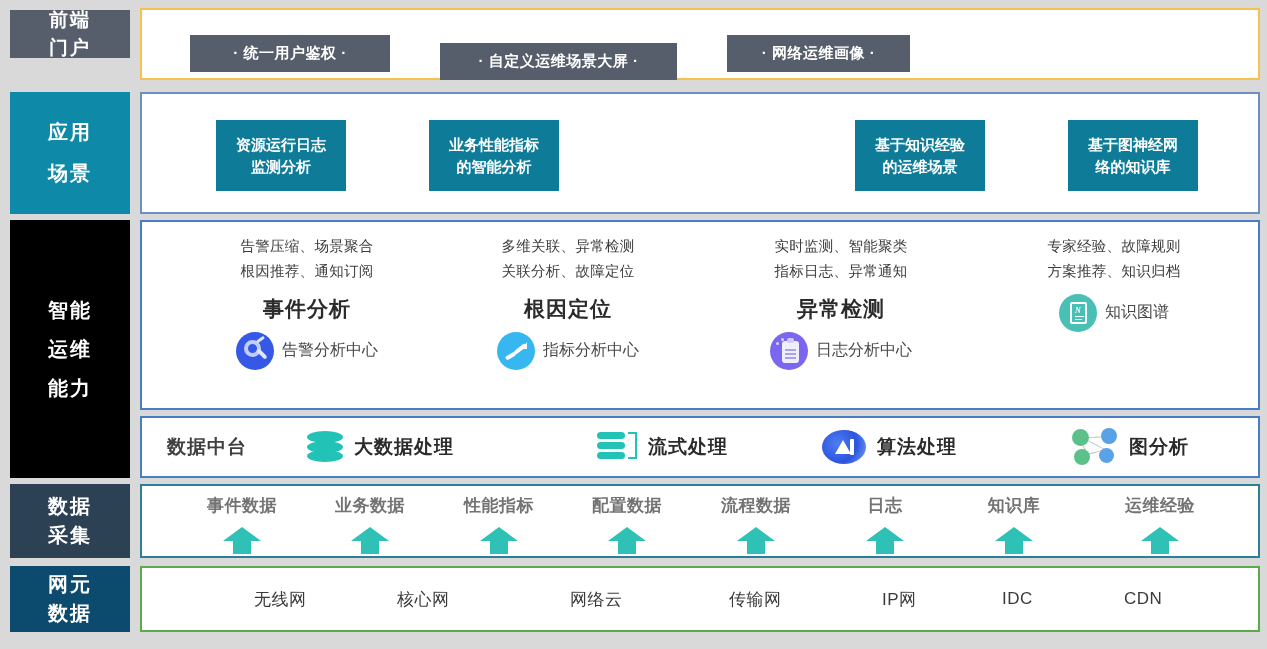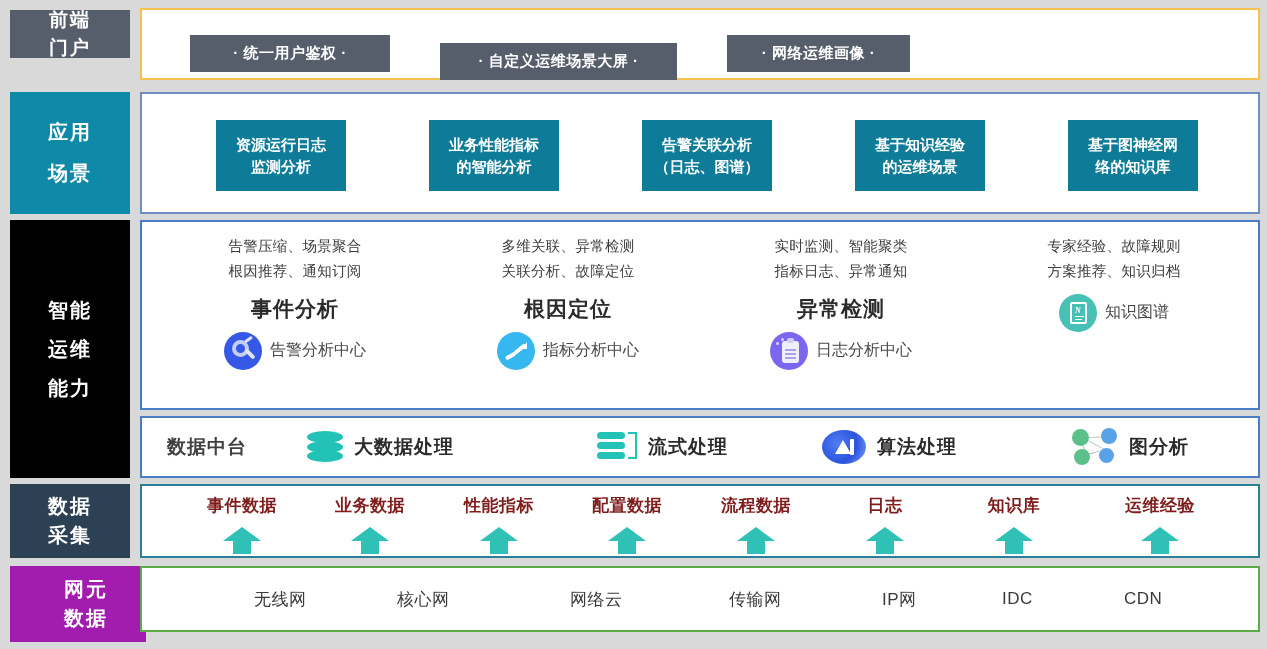--- a/index.html
+++ b/index.html
@@ -131,21 +131,21 @@
   .ic-graph{width:46px;height:40px;position:relative;flex:0 0 46px;}
   .ic-graph i{position:absolute;border-radius:50%;}
   .ic-graph .g-a{left:0;top:2px;width:17px;height:17px;background:#5cc08b;}
   .ic-graph .g-b{left:2px;top:22px;width:16px;height:16px;background:#5cc08b;}
   .ic-graph .g-c{left:29px;top:1px;width:16px;height:16px;background:#5aa2e8;}
   .ic-graph .g-d{left:27px;top:21px;width:15px;height:15px;background:#5aa2e8;}
   .ic-graph .ln{position:absolute;background:#b9bec6;height:1px;transform-origin:0 0;}
 
   
   .dc-col{position:absolute;top:8px;width:120px;text-align:center;}
-  .dc-label{font-size:17px;font-weight:bold;color:#7f1d1d;letter-spacing:.5px;}
+  .dc-label{font-size:17px;font-weight:bold;color:#737373;letter-spacing:.5px;}
   .arrow-up{
     margin:10px auto 0;width:38px;height:27px;position:relative;}
   .arrow-up .head{
     position:absolute;left:0;top:0;width:0;height:0;
     border-left:19px solid transparent;border-right:19px solid transparent;
     border-bottom:14px solid #2fc0b6;}
   .arrow-up .stem{
     position:absolute;left:10px;top:13px;width:18px;height:14px;background:#2fc0b6;}
 
   
@@ -179,43 +179,39 @@
   </div>
   <div class="panel" style="left:140px;top:92px;width:1120px;height:122px;border:2px solid #6f8fc4;">
     <div class="scene-box" style="left:74px;">
       <span>资源运行日志</span>
       <span>监测分析</span>
     </div>
     <div class="scene-box" style="left:287px;">
       <span>业务性能指标</span>
       <span>的智能分析</span>
     </div>
-    <div class="scene-box" style="left:500px;">
-      <span>告警关联分析</span>
-      <span>（日志、图谱）</span>
-    </div>
     <div class="scene-box" style="left:713px;">
       <span>基于知识经验</span>
       <span>的运维场景</span>
     </div>
     <div class="scene-box" style="left:926px;">
       <span>基于图神经网</span>
       <span>络的知识库</span>
     </div>
   </div>
 
   <div class="lbl" style="top:220px;height:258px;background:#000000;">
     <span style="margin-bottom:10px;">智能</span>
     <span style="margin-bottom:10px;">运维</span>
     <span>能力</span>
   </div>
 
   <div class="panel" style="left:140px;top:220px;width:1120px;height:190px;border:2px solid #4a7ec4;">
 
-    <div class="cap-col" style="left:28px;">
+    <div class="cap-col" style="left:40px;">
       <div class="cap-sub">告警压缩、场景聚合</div>
       <div class="cap-sub">根因推荐、通知订阅</div>
       <div class="cap-title">事件分析</div>
       <div class="cap-item">
         <span class="cicon cicon-alarm">
           <i class="g1"></i>
             <i class="g2"></i>
             <i class="g3"></i>
         </span>
         <span class="cap-item-label">告警分析中心</span>
@@ -377,21 +373,21 @@
     </div>
     <div class="dc-col" style="left:958px;">
       <div class="dc-label">运维经验</div>
       <div class="arrow-up">
           <i class="head"></i>
           <i class="stem"></i>
         </div>
     </div>
   </div>
 
-  <div class="lbl" style="top:566px;height:76px;background:#a21caf;padding-left:16px;">
+  <div class="lbl" style="top:566px;height:66px;background:#0c4a6e;">
     <span>网元</span>
     <span>数据</span>
   </div>
   <div class="panel" style="left:140px;top:566px;width:1120px;height:66px;border:2px solid #5cab4b;">
     <div class="ne-col" style="left:112px;font-family:Liberation Serif, serif;">
       <span>无线网</span>
     </div>
     <div class="ne-col" style="left:255px;">
       <span>核心网</span>
     </div>

